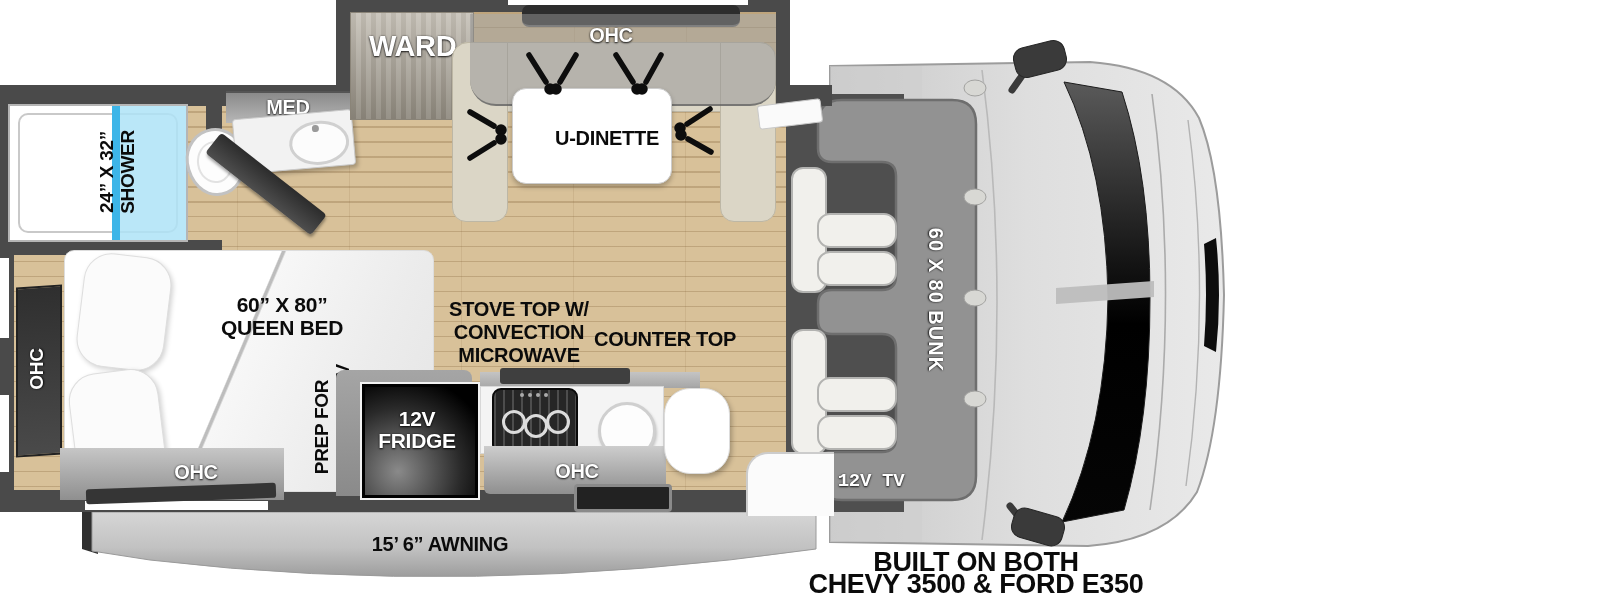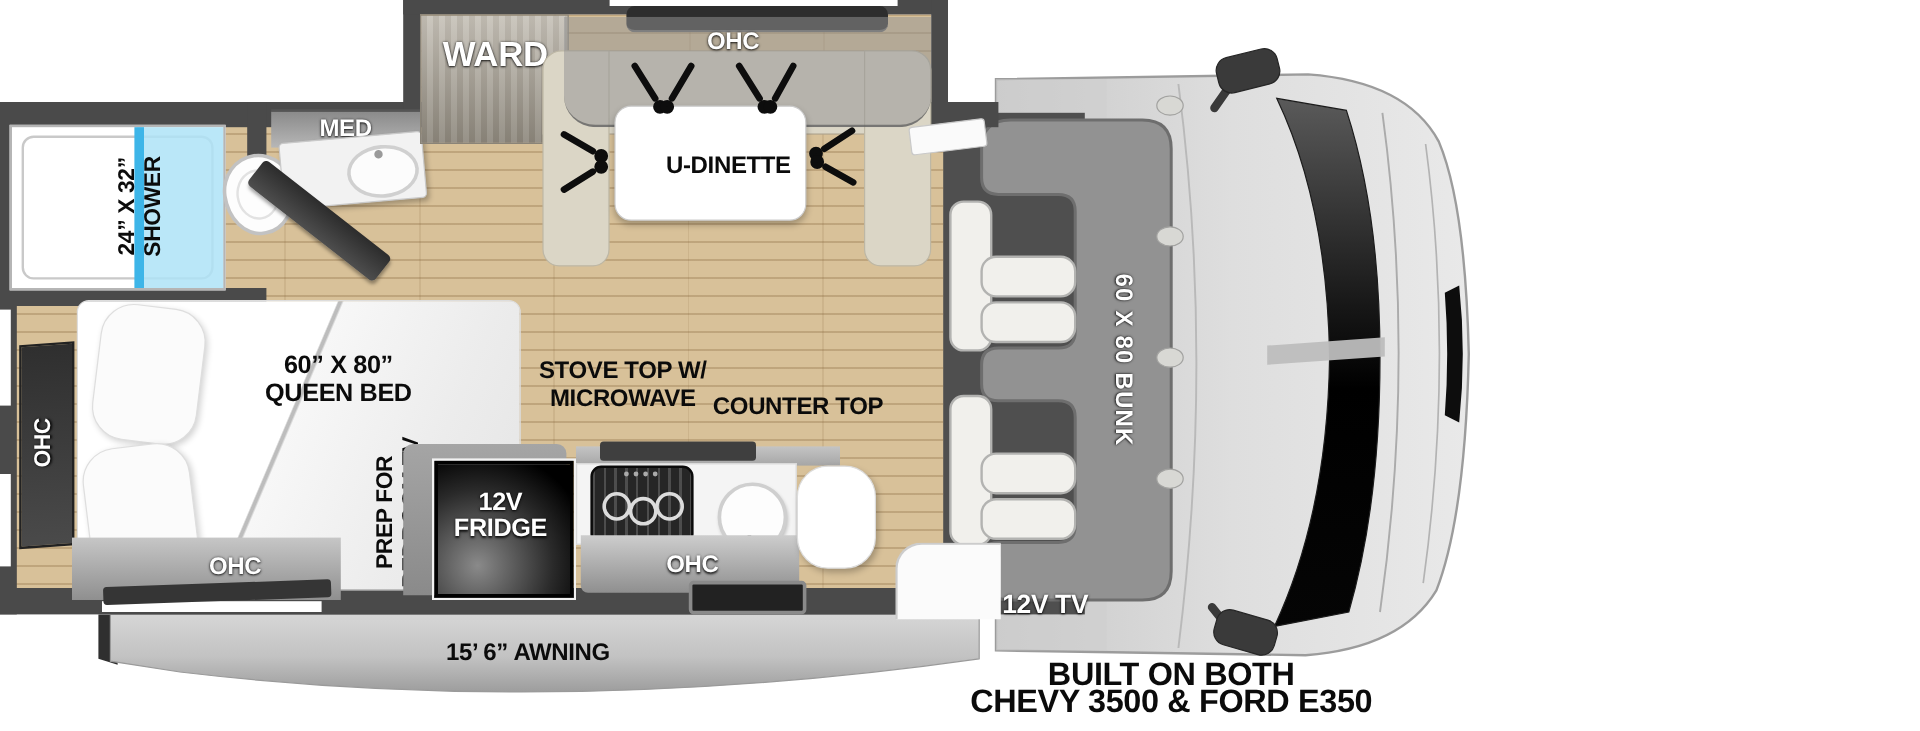--- a/index.html
+++ b/index.html
@@ -173,20 +173,21 @@
     <div class="abs" style="left:52px;top:20px;width:18px;height:18px;border:3px solid #dcdcdc;border-radius:50%;"></div>
   </div>
   <div class="abs" style="left:598px;top:402px;width:52px;height:52px;background:#fdfdfd;border:3px solid #cfcfcf;border-radius:50%;box-shadow:1px 2px 3px rgba(0,0,0,.2);"></div>
   <div class="abs" style="left:623px;top:446px;width:3px;height:14px;background:#8a8a8a;"></div>
   <div class="abs" style="left:484px;top:446px;width:182px;height:48px;background:linear-gradient(180deg,#cdcdcd,#8f8f8f);border-radius:0 0 6px 6px;"></div>
   <div class="lbl wht" style="left:537px;top:460px;width:80px;font-size:20px;">OHC</div>
   <div class="abs" style="left:574px;top:484px;width:92px;height:22px;background:#222;border:3px solid #8a8a8a;border-radius:4px;"></div>
   <div class="abs" style="left:664px;top:388px;width:64px;height:84px;background:#ffffff;border:1px solid #dcdcdc;border-radius:26px;box-shadow:2px 3px 5px rgba(0,0,0,.25);"></div>
   <div class="lbl blk" style="left:404px;top:298px;width:230px;font-size:20px;line-height:23px;">
     <div>STOVE TOP W/</div>
+    <div>CONVECTION</div>
     <div>MICROWAVE</div>
   </div>
   <div class="lbl blk" style="left:570px;top:328px;width:190px;font-size:20px;line-height:22px;">
     <div>COUNTER TOP</div>
   </div>
 
   <div class="abs" style="left:350px;top:12px;width:122px;height:106px;
        background:linear-gradient(180deg, rgba(255,255,255,.28), rgba(0,0,0,.18)),repeating-linear-gradient(90deg,#a49d90 0 5px,#b8b2a6 5px 10px);border:1px solid #8a8478;"></div>
   <div class="lbl wht" style="left:369px;top:31px;width:84px;font-size:29px;">WARD</div>
   <div class="bench" style="left:452px;top:42px;width:322px;height:68px;border-radius:16px 16px 0 0;"></div>
@@ -216,20 +217,20 @@
         <circle cx="681" cy="135" r="3"></circle>
     </g>
   </svg>
 
   <div class="abs" style="left:758px;top:102px;width:62px;height:22px;background:#fafafa;border:1px solid #c9c9c9;border-radius:3px;transform:rotate(-7deg);"></div>
   <div class="abs" style="left:746px;top:452px;width:86px;height:62px;background:#fbfbfb;border-left:2px solid #cccccc;border-top:2px solid #cccccc;border-radius:22px 0 0 0;"></div>
 
   <div class="lbl wht vcw" style="left:851px;top:289px;width:170px;height:22px;font-size:20px;letter-spacing:1px;">
     <span>60 X 80 BUNK</span>
   </div>
-  <div class="lbl wht" style="left:821px;top:492px;width:100px;font-size:22px;">12V TV</div>
+  <div class="lbl wht" style="left:821px;top:471px;width:100px;font-size:19px;font-family:Liberation Mono, monospace;">12V TV</div>
 
   <div class="lbl blk" style="left:806px;top:551px;width:340px;font-size:27px;line-height:22px;">
     <div>BUILT ON BOTH</div>
     <div>CHEVY 3500 &amp; FORD E350</div>
   </div>
 
 </div>
 
 </body></html>

